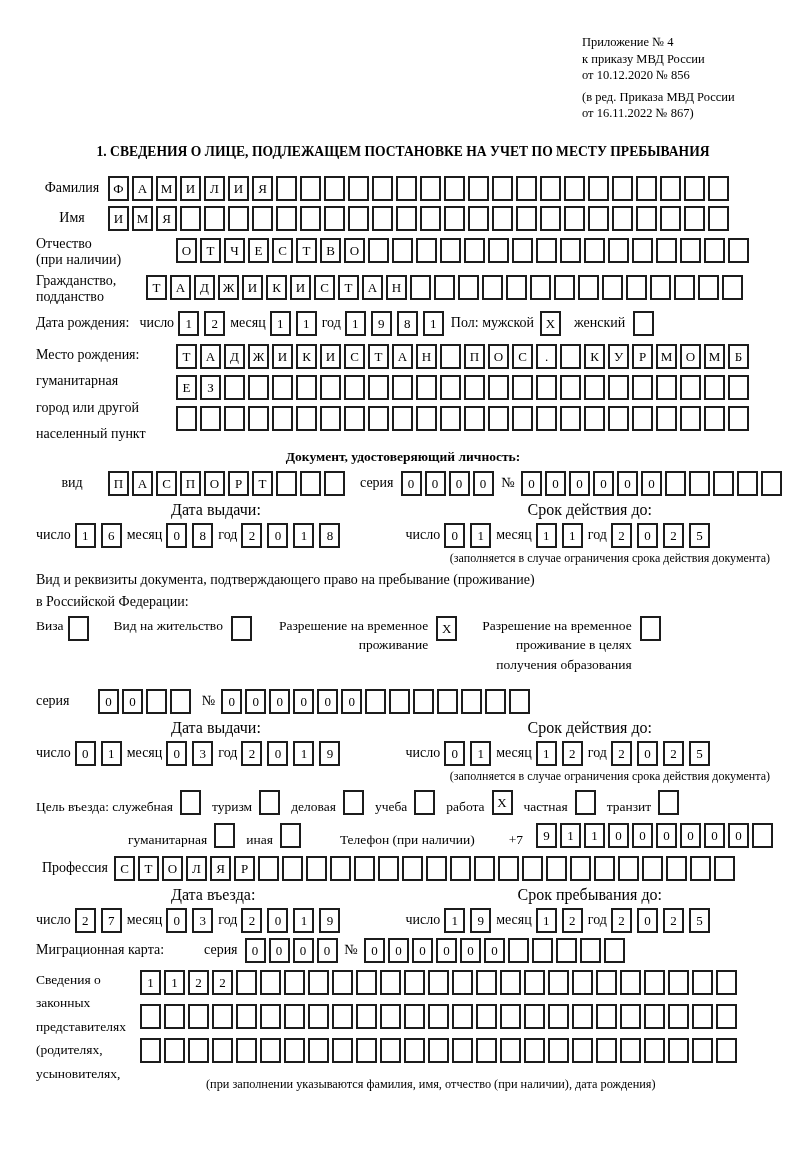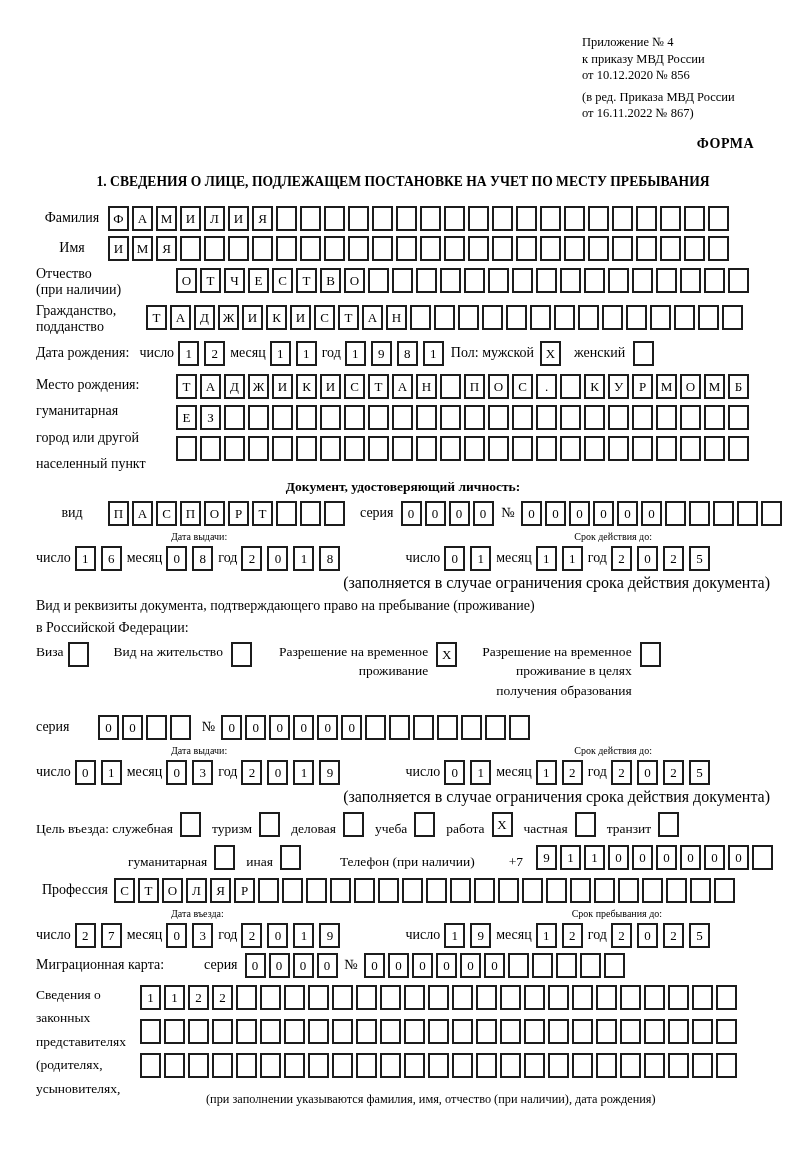--- a/index.html
+++ b/index.html
@@ -19,22 +19,22 @@
   .lbl{font-size:14px;flex:none;}
   .w72{width:72px;text-align:center;} .w110{width:110px;} .w140{width:140px;}
   .cells{display:flex;flex:none;}
   .cell{flex:none;display:inline-flex;width:17px;height:21px;border:2px solid #1c1c1c;margin-right:3px;
     align-items:center;justify-content:center;font-size:13px;line-height:21px;}
   .dgroup{display:flex;align-items:center;flex:none;}
   .dgroup .cell{margin-right:5px;}
   .dgroup .lbl{margin-right:4px;}
   .stack{display:flex;flex-direction:column;}
   .stack .cells{margin-bottom:6px;}
-  .mini-head{display:flex;font-size:10px;margin:3px 0 4px 0;align-items:flex-end;}
-  .note{font-size:16px;text-align:right;margin:-2px 0 6px 0;}
+  .mini-head{display:flex;font-size:16px;margin:3px 0 4px 0;align-items:flex-end;}
+  .note{font-size:12px;text-align:right;margin:-2px 0 6px 0;}
   .center-bold{text-align:center;font-weight:bold;font-size:13.5px;margin:4px 0 6px 0;}
   .intro{font-size:14px;margin-bottom:6px;}
   .permits{display:flex;align-items:flex-start;margin:4px 0 14px 0;}
   .permit-lbl{font-size:13.5px;text-align:right;line-height:1.45;}
   .pbox{margin:0 0 0 8px;}
   .purpose-row{display:flex;align-items:flex-end;margin-bottom:8px;font-size:13.5px;}
   .purpose-row .lbl{font-size:13.5px;}
   .purpose-row .cells{margin:0 8px 0 7px;}
   .reps{display:flex;align-items:flex-start;margin-top:4px;}
   .reps-labels{width:104px;font-size:13.5px;line-height:1.75;flex:none;}
@@ -46,21 +46,20 @@
 <div class="page">
 
   <div class="hdr-block">
     <div>Приложение № 4</div>
     <div>к приказу МВД России</div>
     <div>от 10.12.2020 № 856</div>
     <div class="ed">(в ред. Приказа МВД России</div>
     <div>от 16.11.2022 № 867)</div>
   </div>
 
-  <div class="forma-row">ФОРМА</div>
 
 
   <div class="sec-head">1. СВЕДЕНИЯ О ЛИЦЕ, ПОДЛЕЖАЩЕМ ПОСТАНОВКЕ НА УЧЕТ ПО МЕСТУ ПРЕБЫВАНИЯ</div>
 
   <div class="row">
     <span class="lbl w72">Фамилия</span>
     <span class="cells">
         <span class="cell">Ф</span>
         <span class="cell">А</span>
         <span class="cell">М</span>

